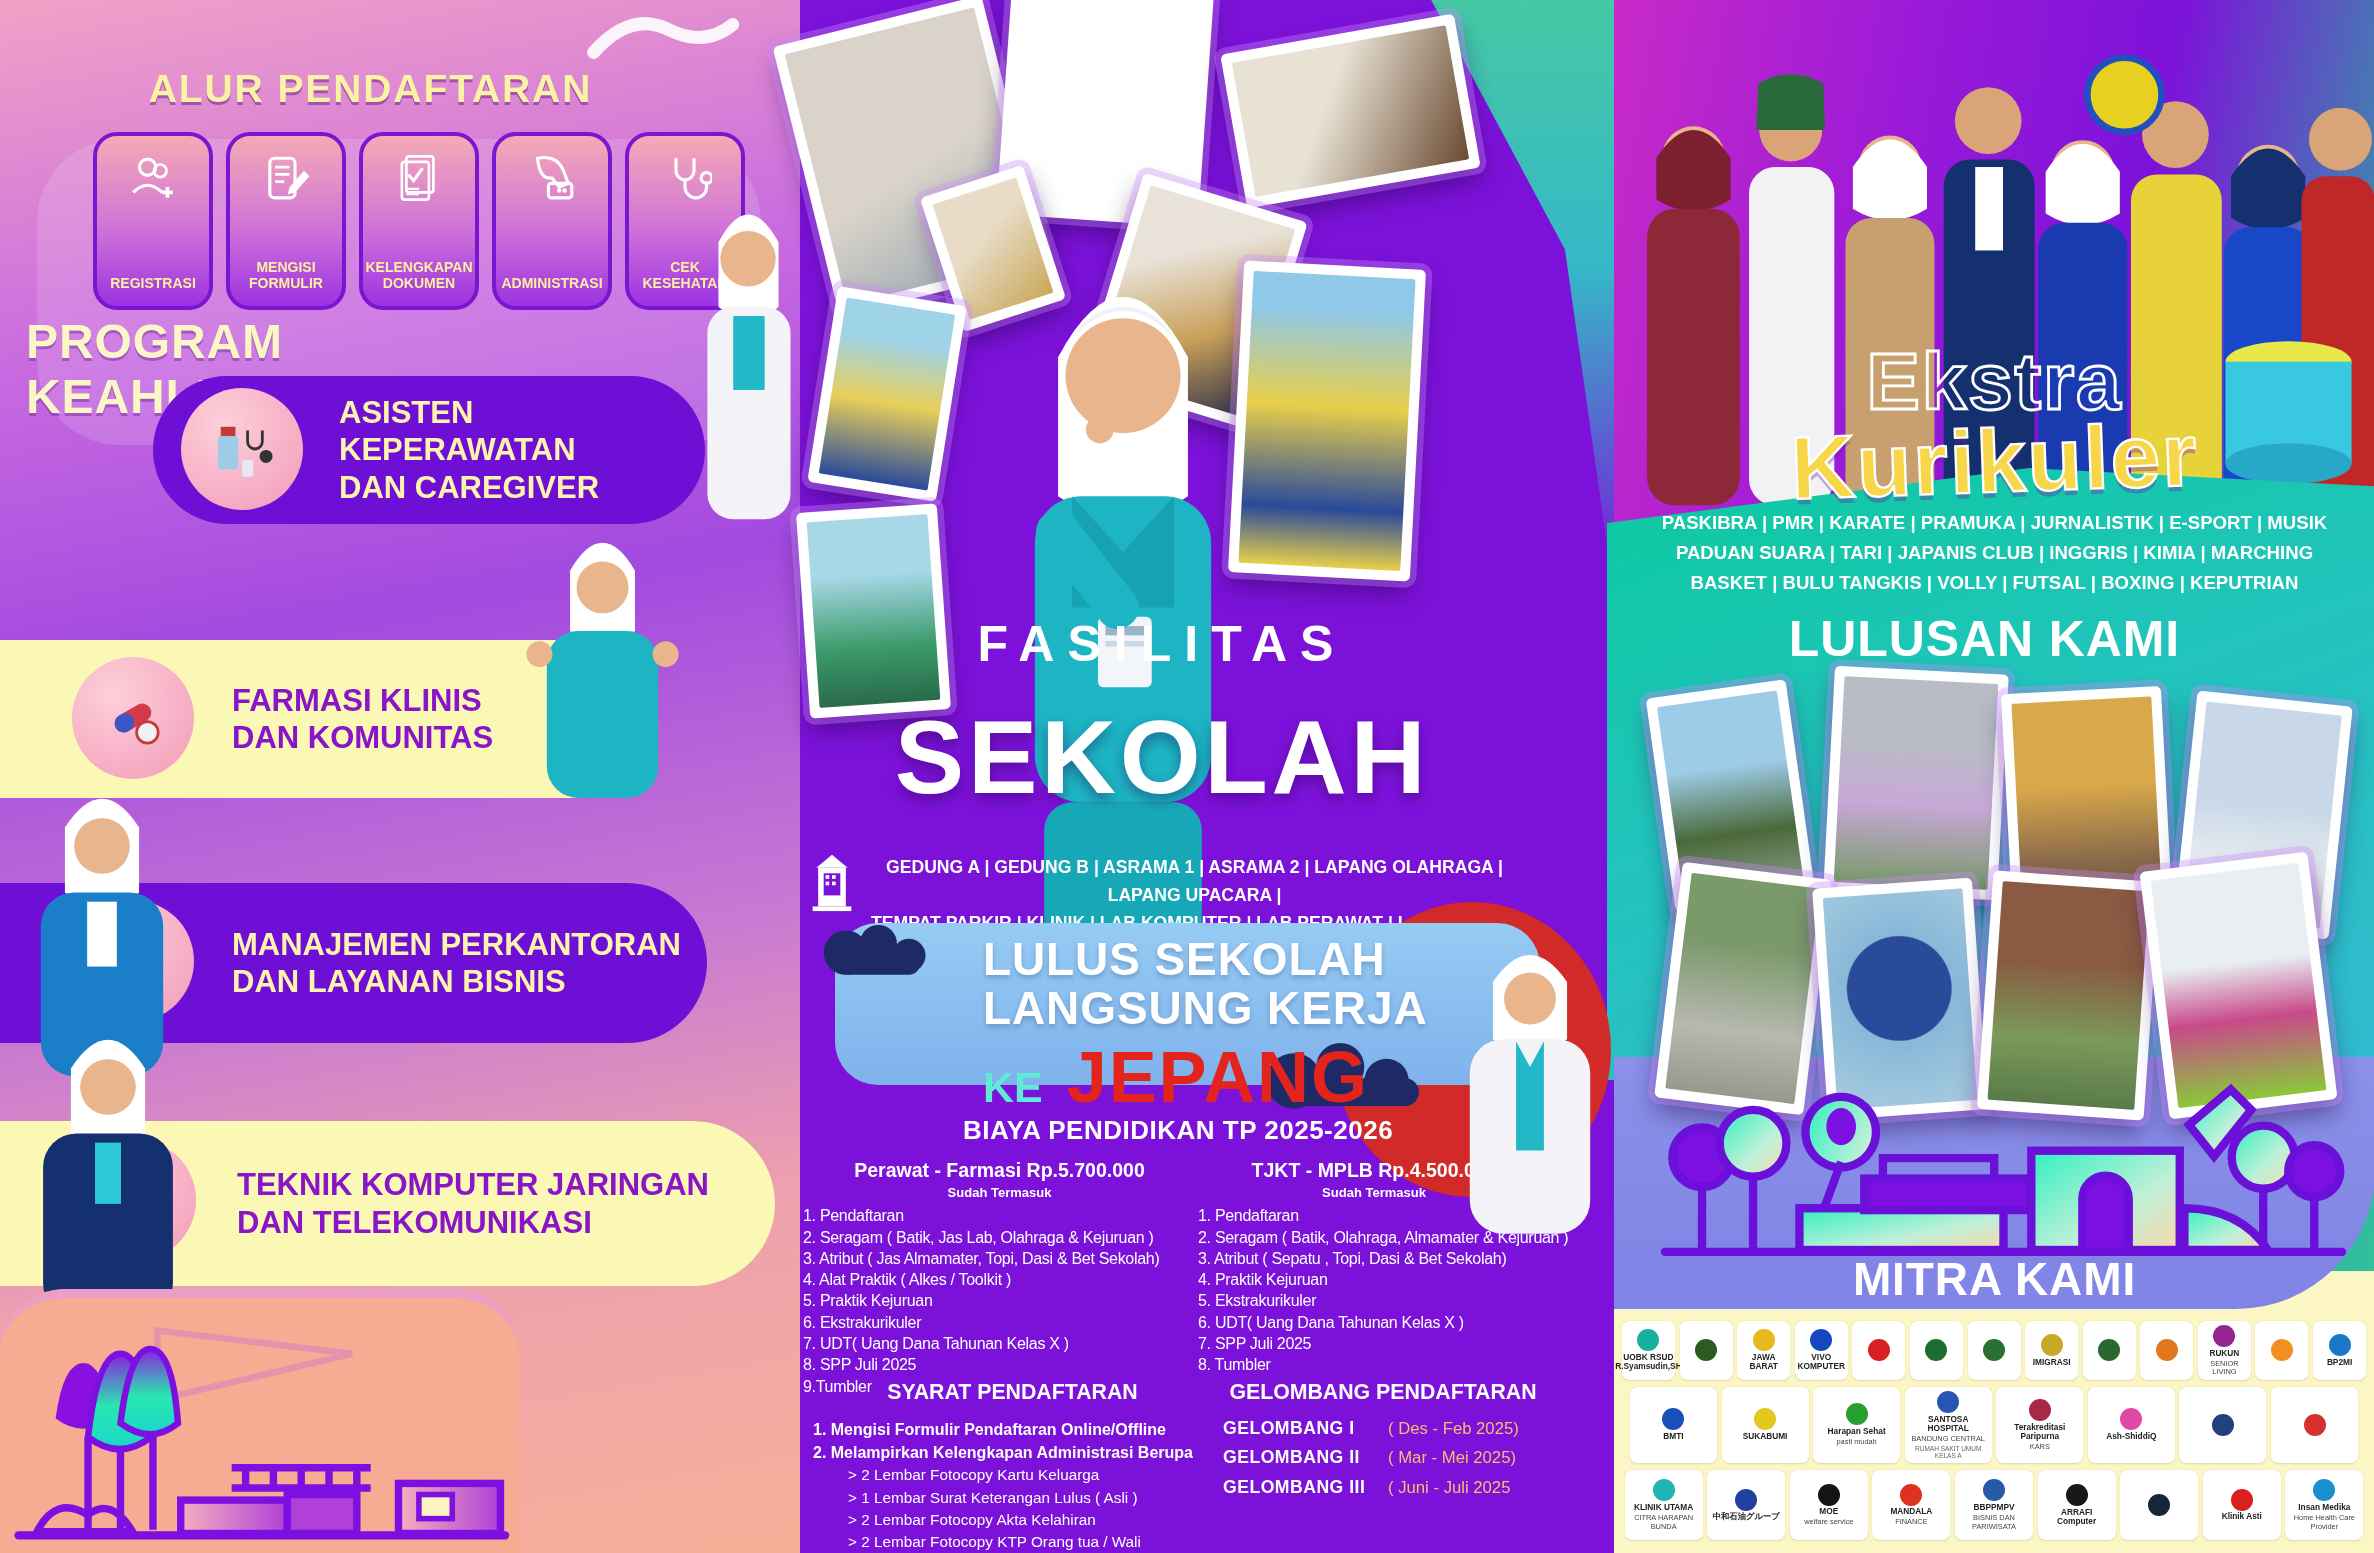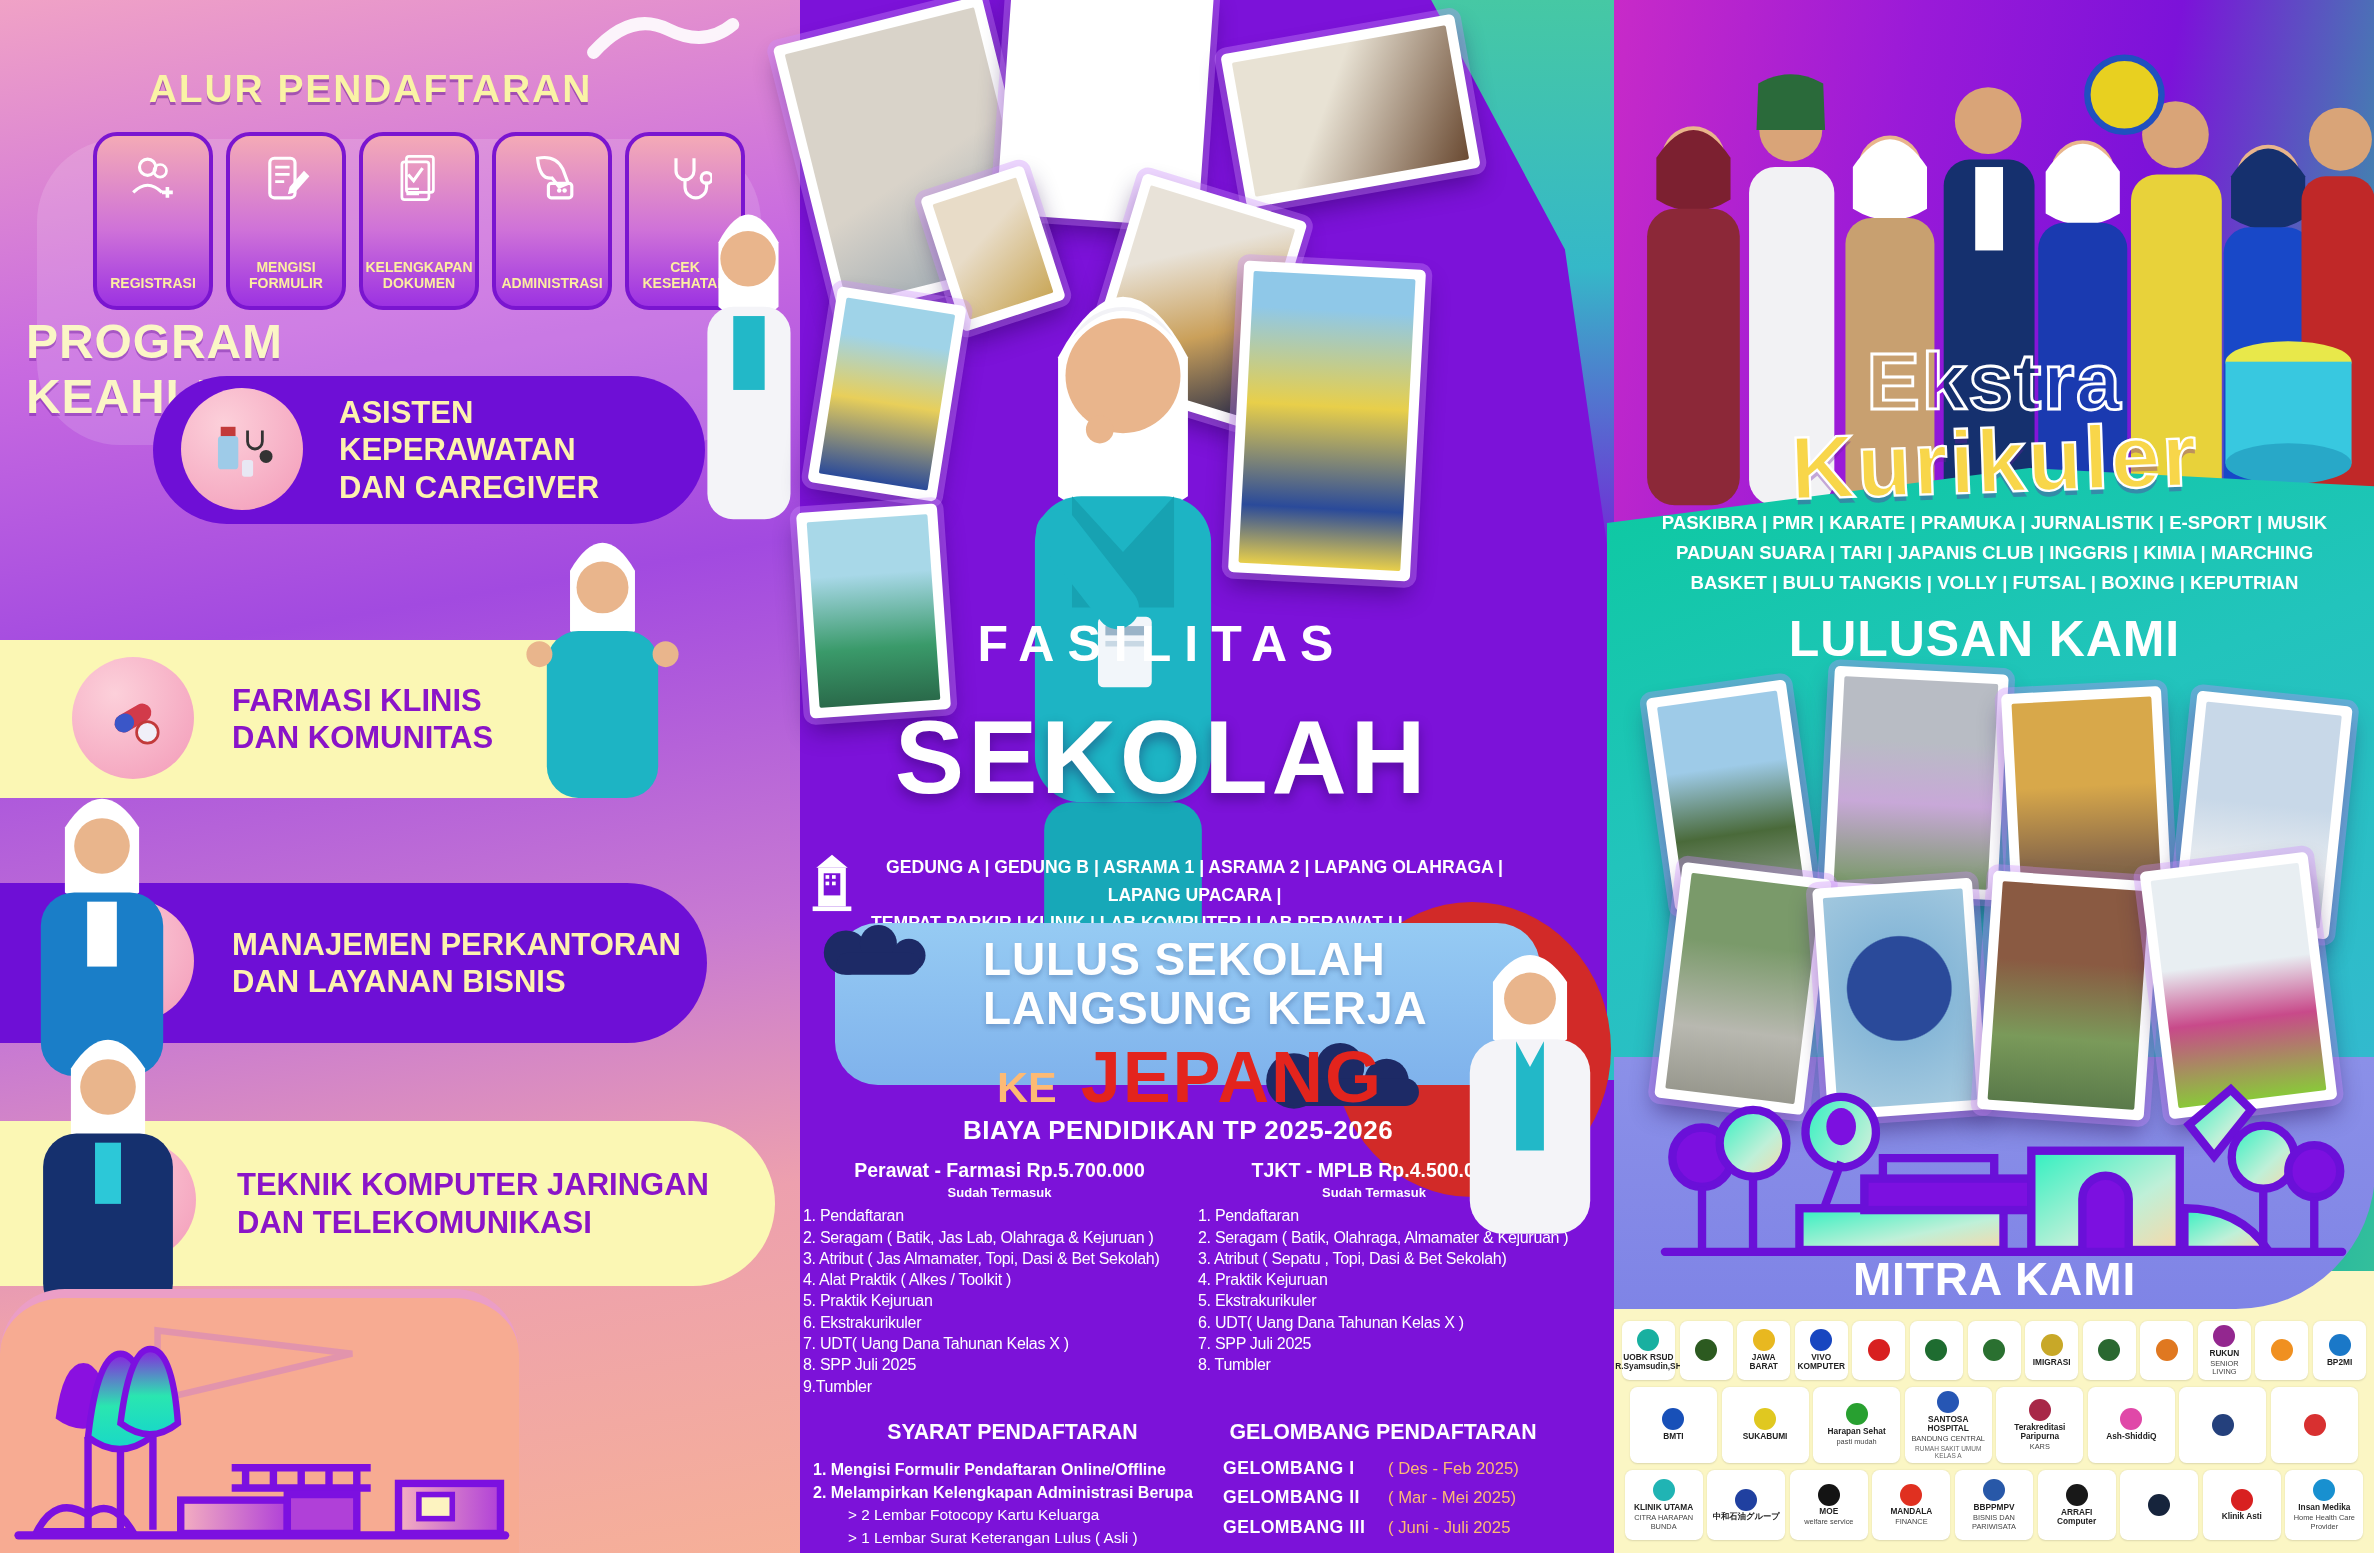--- a/index.html
+++ b/index.html
@@ -49,30 +49,30 @@
     letter-spacing:3.7px;color:#fff;text-shadow:0 5.6px 13px rgba(30,0,70,.4);}
   .fac-block{left:805px;top:853px;width:714px;display:flex;gap:11px;align-items:flex-start;}
   .fac-lines{flex:1;text-align:center;color:#fff;font-weight:800;font-size:17.6px;line-height:28px;}
   .jp-banner{left:835px;top:923px;width:705px;height:162px;border-radius:43px;
     background:linear-gradient(180deg,#96cbf3 0%,#7fb2ec 100%);}
   .red-circle{left:1333px;top:902px;width:278px;height:295px;border-radius:50%;background:#d22a28;}
   .jp-text{left:983px;top:935px;width:519px;}
   .jp-line{font-size:46px;font-weight:800;color:#fff;line-height:1.06;letter-spacing:0.9px;
     text-shadow:0 2.8px 5.6px rgba(20,40,90,.25);}
   .jp-row3{display:flex;align-items:baseline;gap:24px;margin-top:3.7px;}
-  .jp-ke{font-size:43px;font-weight:800;color:#fdba74;margin-left:14px;}
+  .jp-ke{font-size:43px;font-weight:800;color:#5eead4;}
   .jp-country{font-size:72px;font-weight:900;color:#e3241d;letter-spacing:1.9px;}
   .cloud{fill:#1d2a66;}
   .biaya-title{left:816px;top:1115px;width:724px;text-align:center;font-size:26px;font-weight:800;
     color:#fff;letter-spacing:0.5px;}
   .fee-col{color:#fff;}
   .fee-head{text-align:center;font-size:19.5px;font-weight:700;}
   .fee-sub{text-align:center;font-size:13px;font-weight:700;margin-top:2.8px;}
   .fee-item{font-size:16px;letter-spacing:-0.3px;line-height:1.33;white-space:nowrap;}
-  .syarat-title,.gel-title{font-size:21.3px;font-weight:800;color:#fff;text-align:center;margin-top:40px;}
+  .syarat-title,.gel-title{font-size:21.3px;font-weight:800;color:#fff;text-align:center;}
   .syarat-item{font-size:16px;font-weight:700;color:#fff;line-height:1.45;}
   .syarat-subitem{font-size:15.3px;color:#fff;line-height:1.45;margin-left:35px;}
   .gel-row{display:flex;align-items:baseline;margin-top:8.3px;}
   .gel-name{width:165px;font-size:17.6px;font-weight:800;color:#fff;letter-spacing:0.5px;}
   .gel-period{font-size:16.7px;color:#fdba74;white-space:nowrap;}
 
   
   .zone-right{left:1614px;top:0;width:761px;height:1554px;
     background:linear-gradient(100deg,#c82ac8 0%,#9a1ad8 30%,#7c12d9 55%,#27b89c 88%,#3cc49c 100%);}
   .band-teal{left:1607px;top:468px;width:768px;height:612px;

